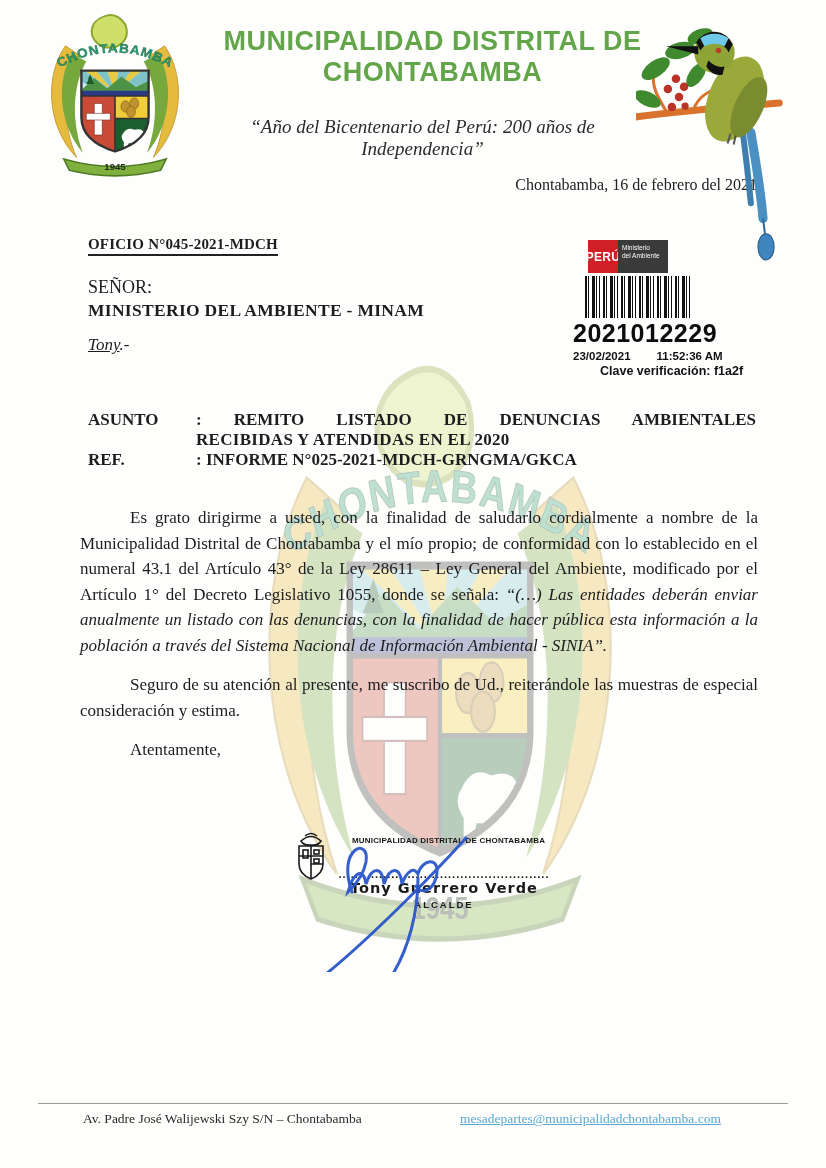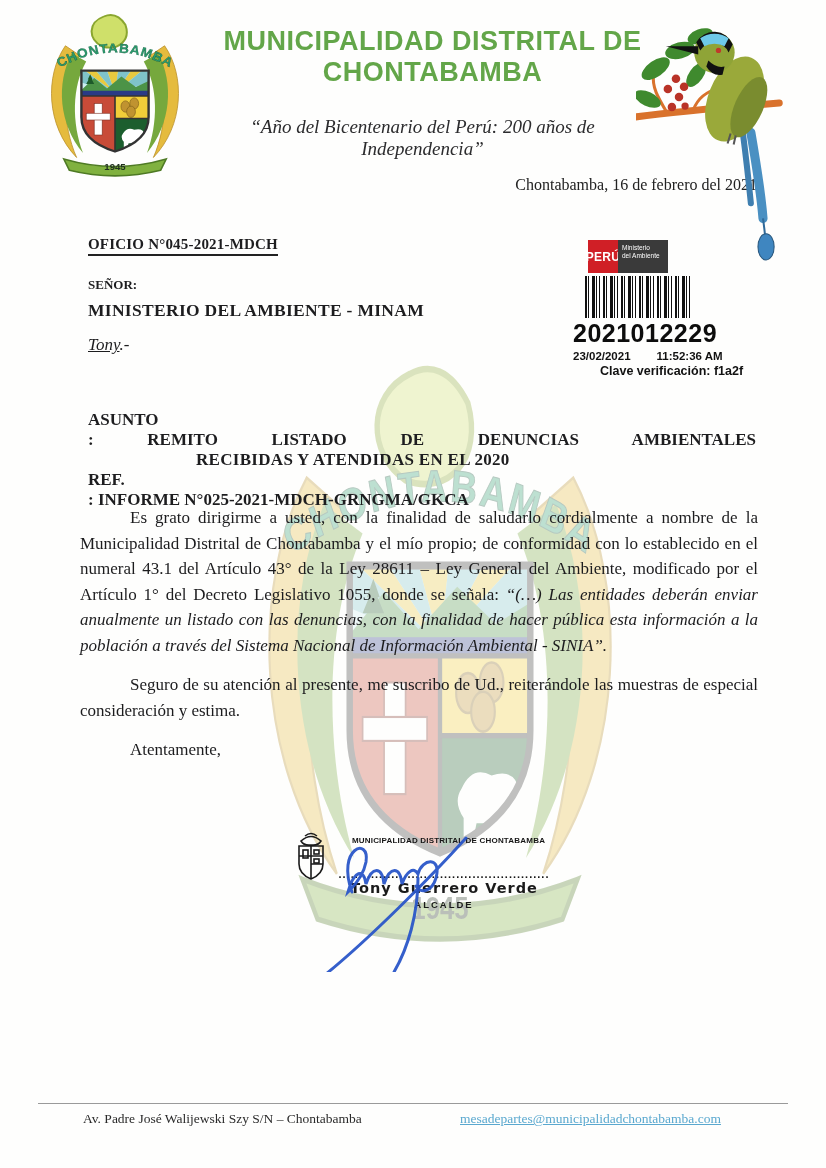--- a/index.html
+++ b/index.html
@@ -17,21 +17,21 @@
   }
   .motto{
     position:absolute; left:195px; top:116px; width:455px; text-align:center;
     font-style:italic; font-size:19px; color:#2c2c2e;
   }
   .bird-svg{position:absolute; left:636px; top:16px; width:170px; height:248px; z-index:1;}
   .date-line{position:absolute; top:176px; right:69px; font-size:16px; color:#222;text-align:right;}
   
   .oficio{position:absolute; left:88px; top:236px; font-size:15px; font-weight:bold;
           border-bottom:2px solid #222; padding-bottom:1px; letter-spacing:.2px;}
-  .senor{position:absolute; left:88px; top:277px; font-size:13px; font-weight:bold;}
+  .senor{position:absolute; left:88px; top:277px; font-size:18px; font-weight:normal;}
   .ministerio{position:absolute; left:88px; top:300px; font-size:17.5px; font-weight:bold; letter-spacing:.3px;}
   .lima{position:absolute; left:88px; top:335px; font-size:17px; font-style:italic;}
   .lima .u{text-decoration:underline;}
   
   .stamp{position:absolute; left:573px; top:240px; width:200px; z-index:2;
          font-family:"Liberation Sans", sans-serif;}
   .stamp-head{display:flex; margin-left:15px; height:33px; width:80px;}
   .stamp-peru{background:#d01f26; color:#fff; width:30px; display:flex; align-items:center;
               justify-content:center; font-size:12px; font-weight:bold; letter-spacing:.3px;}
   .stamp-min{background:#3a3a3a; color:#fff; width:50px; padding:4px 3px 0 4px;
@@ -40,21 +40,21 @@
     background:repeating-linear-gradient(90deg,
       #111 0px,#111 2px,#fff 2px,#fff 3px,#111 3px,#111 4px,#fff 4px,#fff 7px,
       #111 7px,#111 10px,#fff 10px,#fff 11px,#111 11px,#111 12px,#fff 12px,#fff 14px,
       #111 14px,#111 15px,#fff 15px,#fff 18px);}
   .stamp-number{margin-top:1px; font-size:25px; font-weight:bold; color:#0d0d0d;
                 letter-spacing:.5px;}
   .stamp-datetime{display:flex; gap:26px; margin-top:2px; font-size:11.5px; font-weight:bold; color:#111;}
   .stamp-clave{margin-left:27px; margin-top:2px; font-size:12.5px; font-weight:bold; color:#111;}
   
   .subject{position:absolute; left:88px; top:410px; width:668px; font-weight:bold; font-size:17px;}
-  .subj-row{display:flex;flex-direction:column;}
+  .subj-row{display:flex;}
   .subj-label{width:108px; flex:none;}
   .subj-content{flex:1;}
   .just{text-align:justify; text-align-last:justify;}
   .subj-line2{margin-left:108px; letter-spacing:.3px;}
   
   .body-text{position:absolute; left:80px; top:505px; width:678px;
              font-size:17px; line-height:25.5px; text-align:justify; color:#1c1c1e;}
   .body-text p{margin:0 0 14px 0; text-indent:50px;}
   .closing{margin-top:16px;}
   

